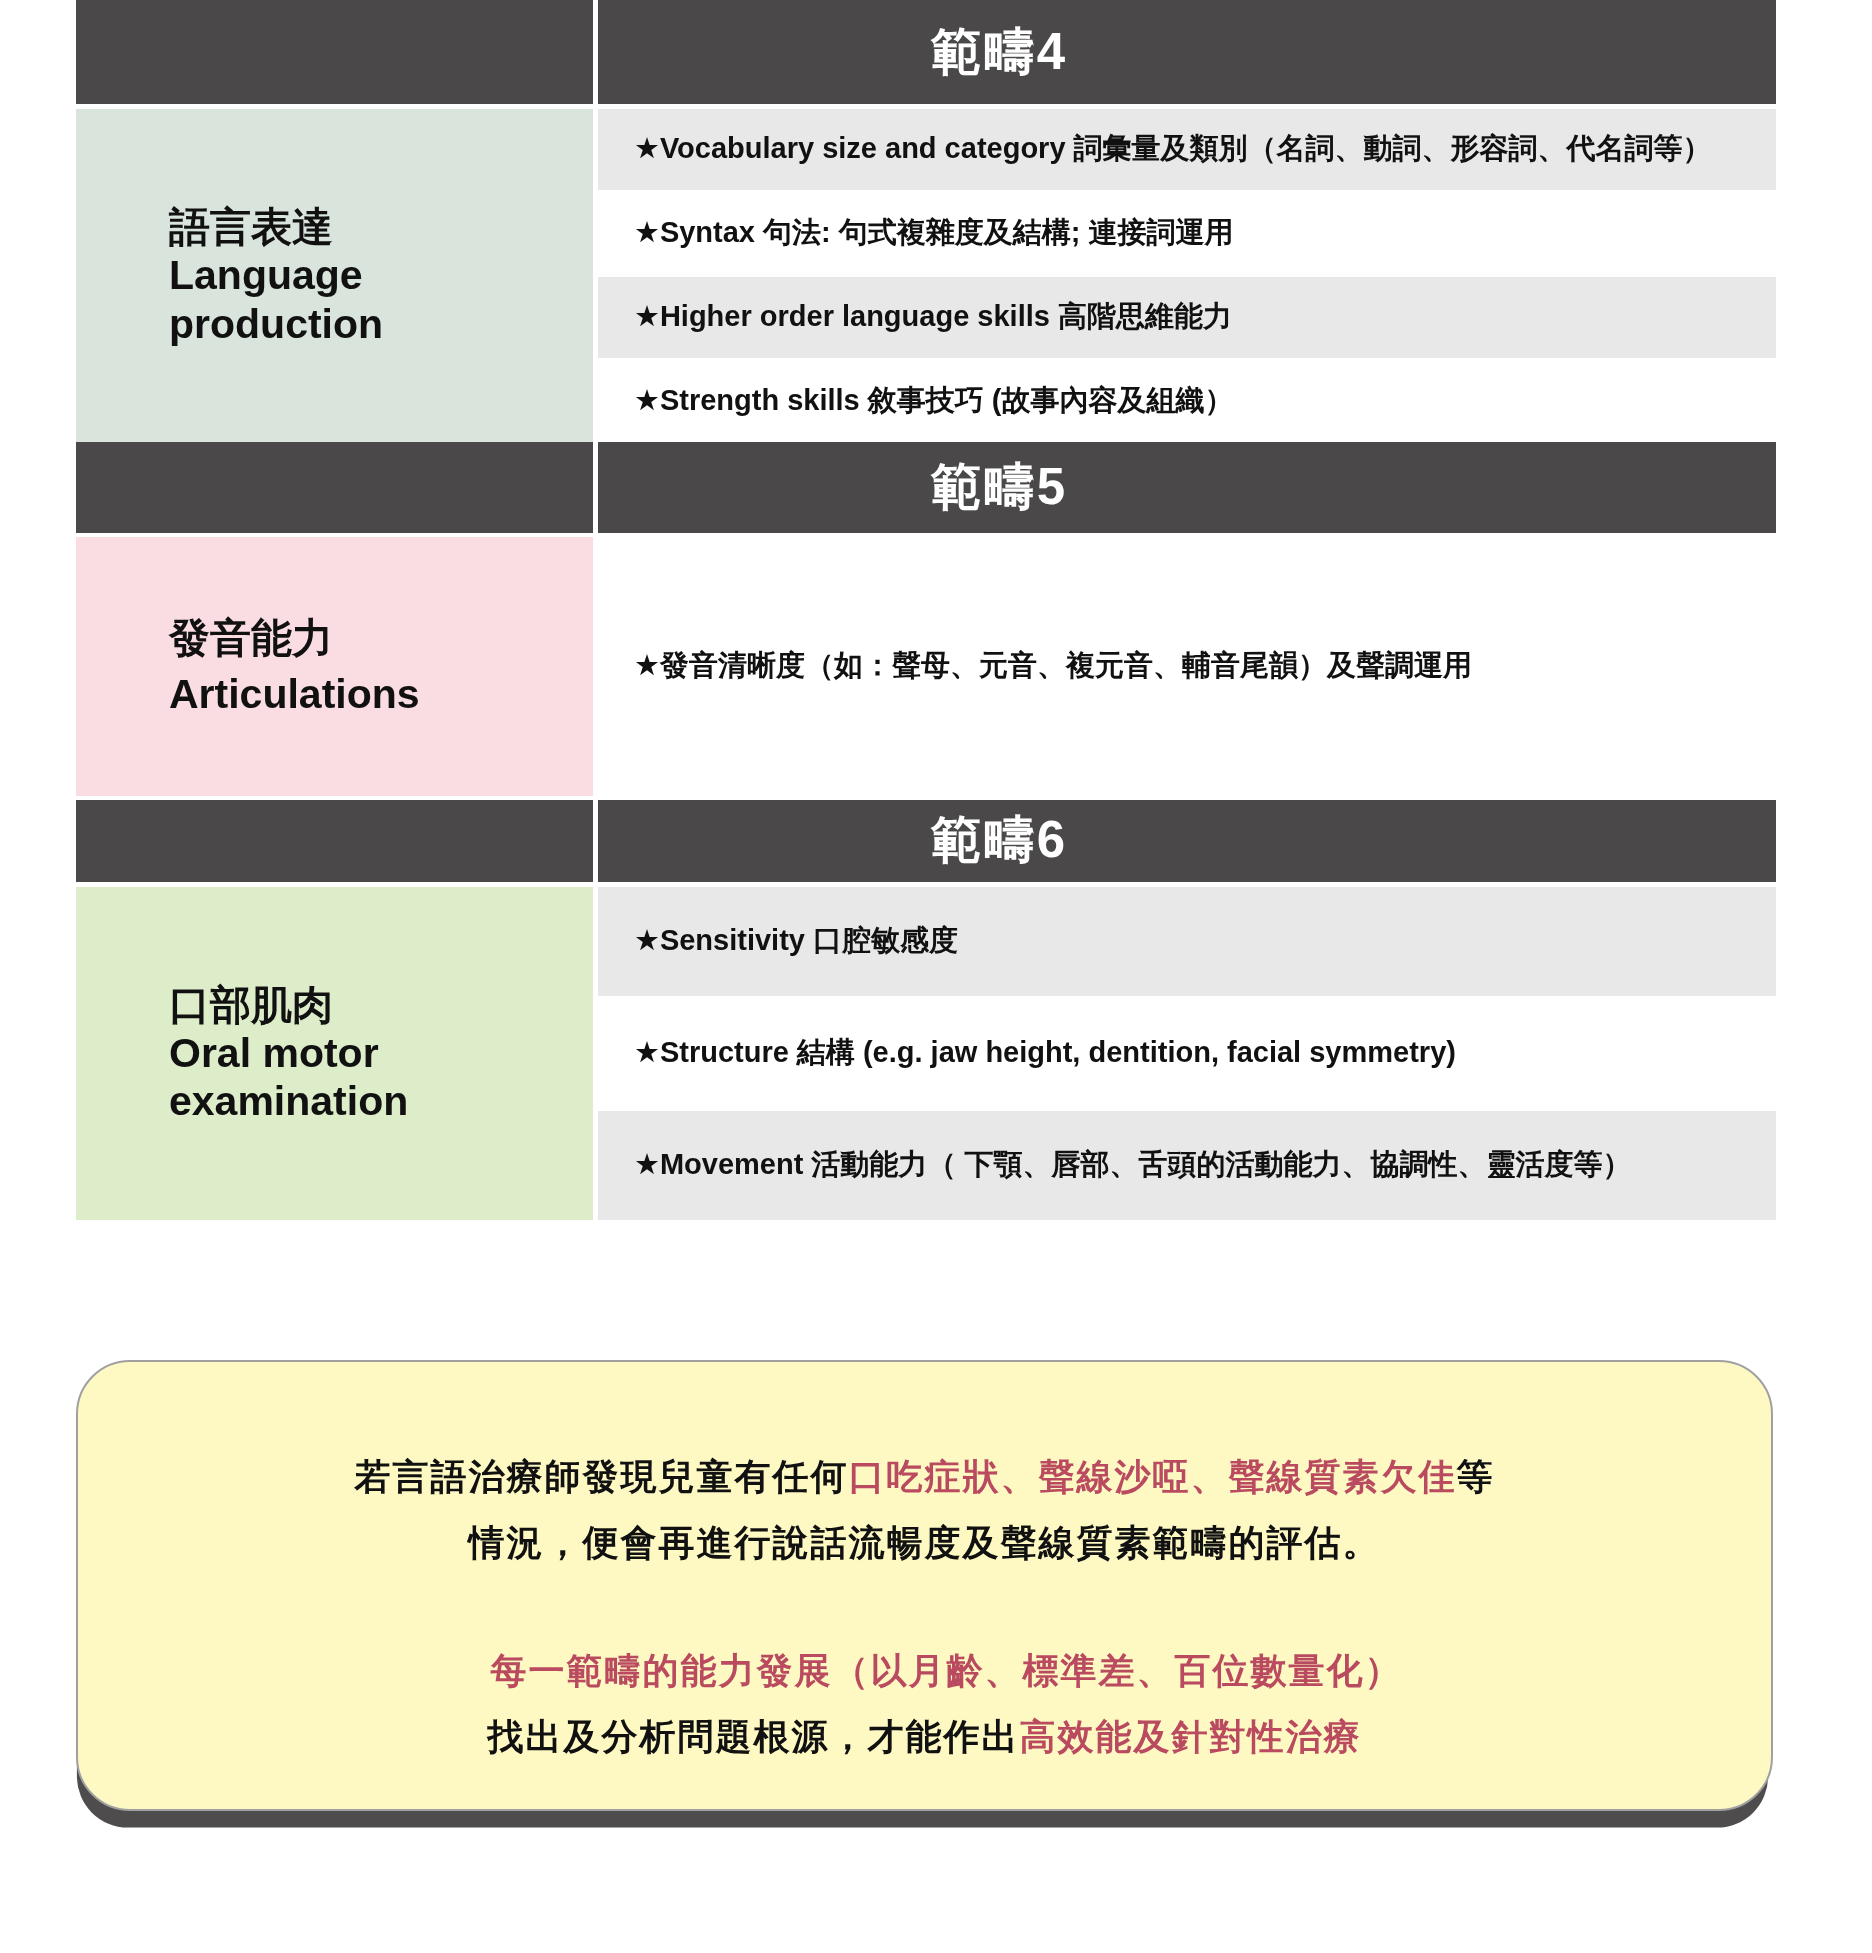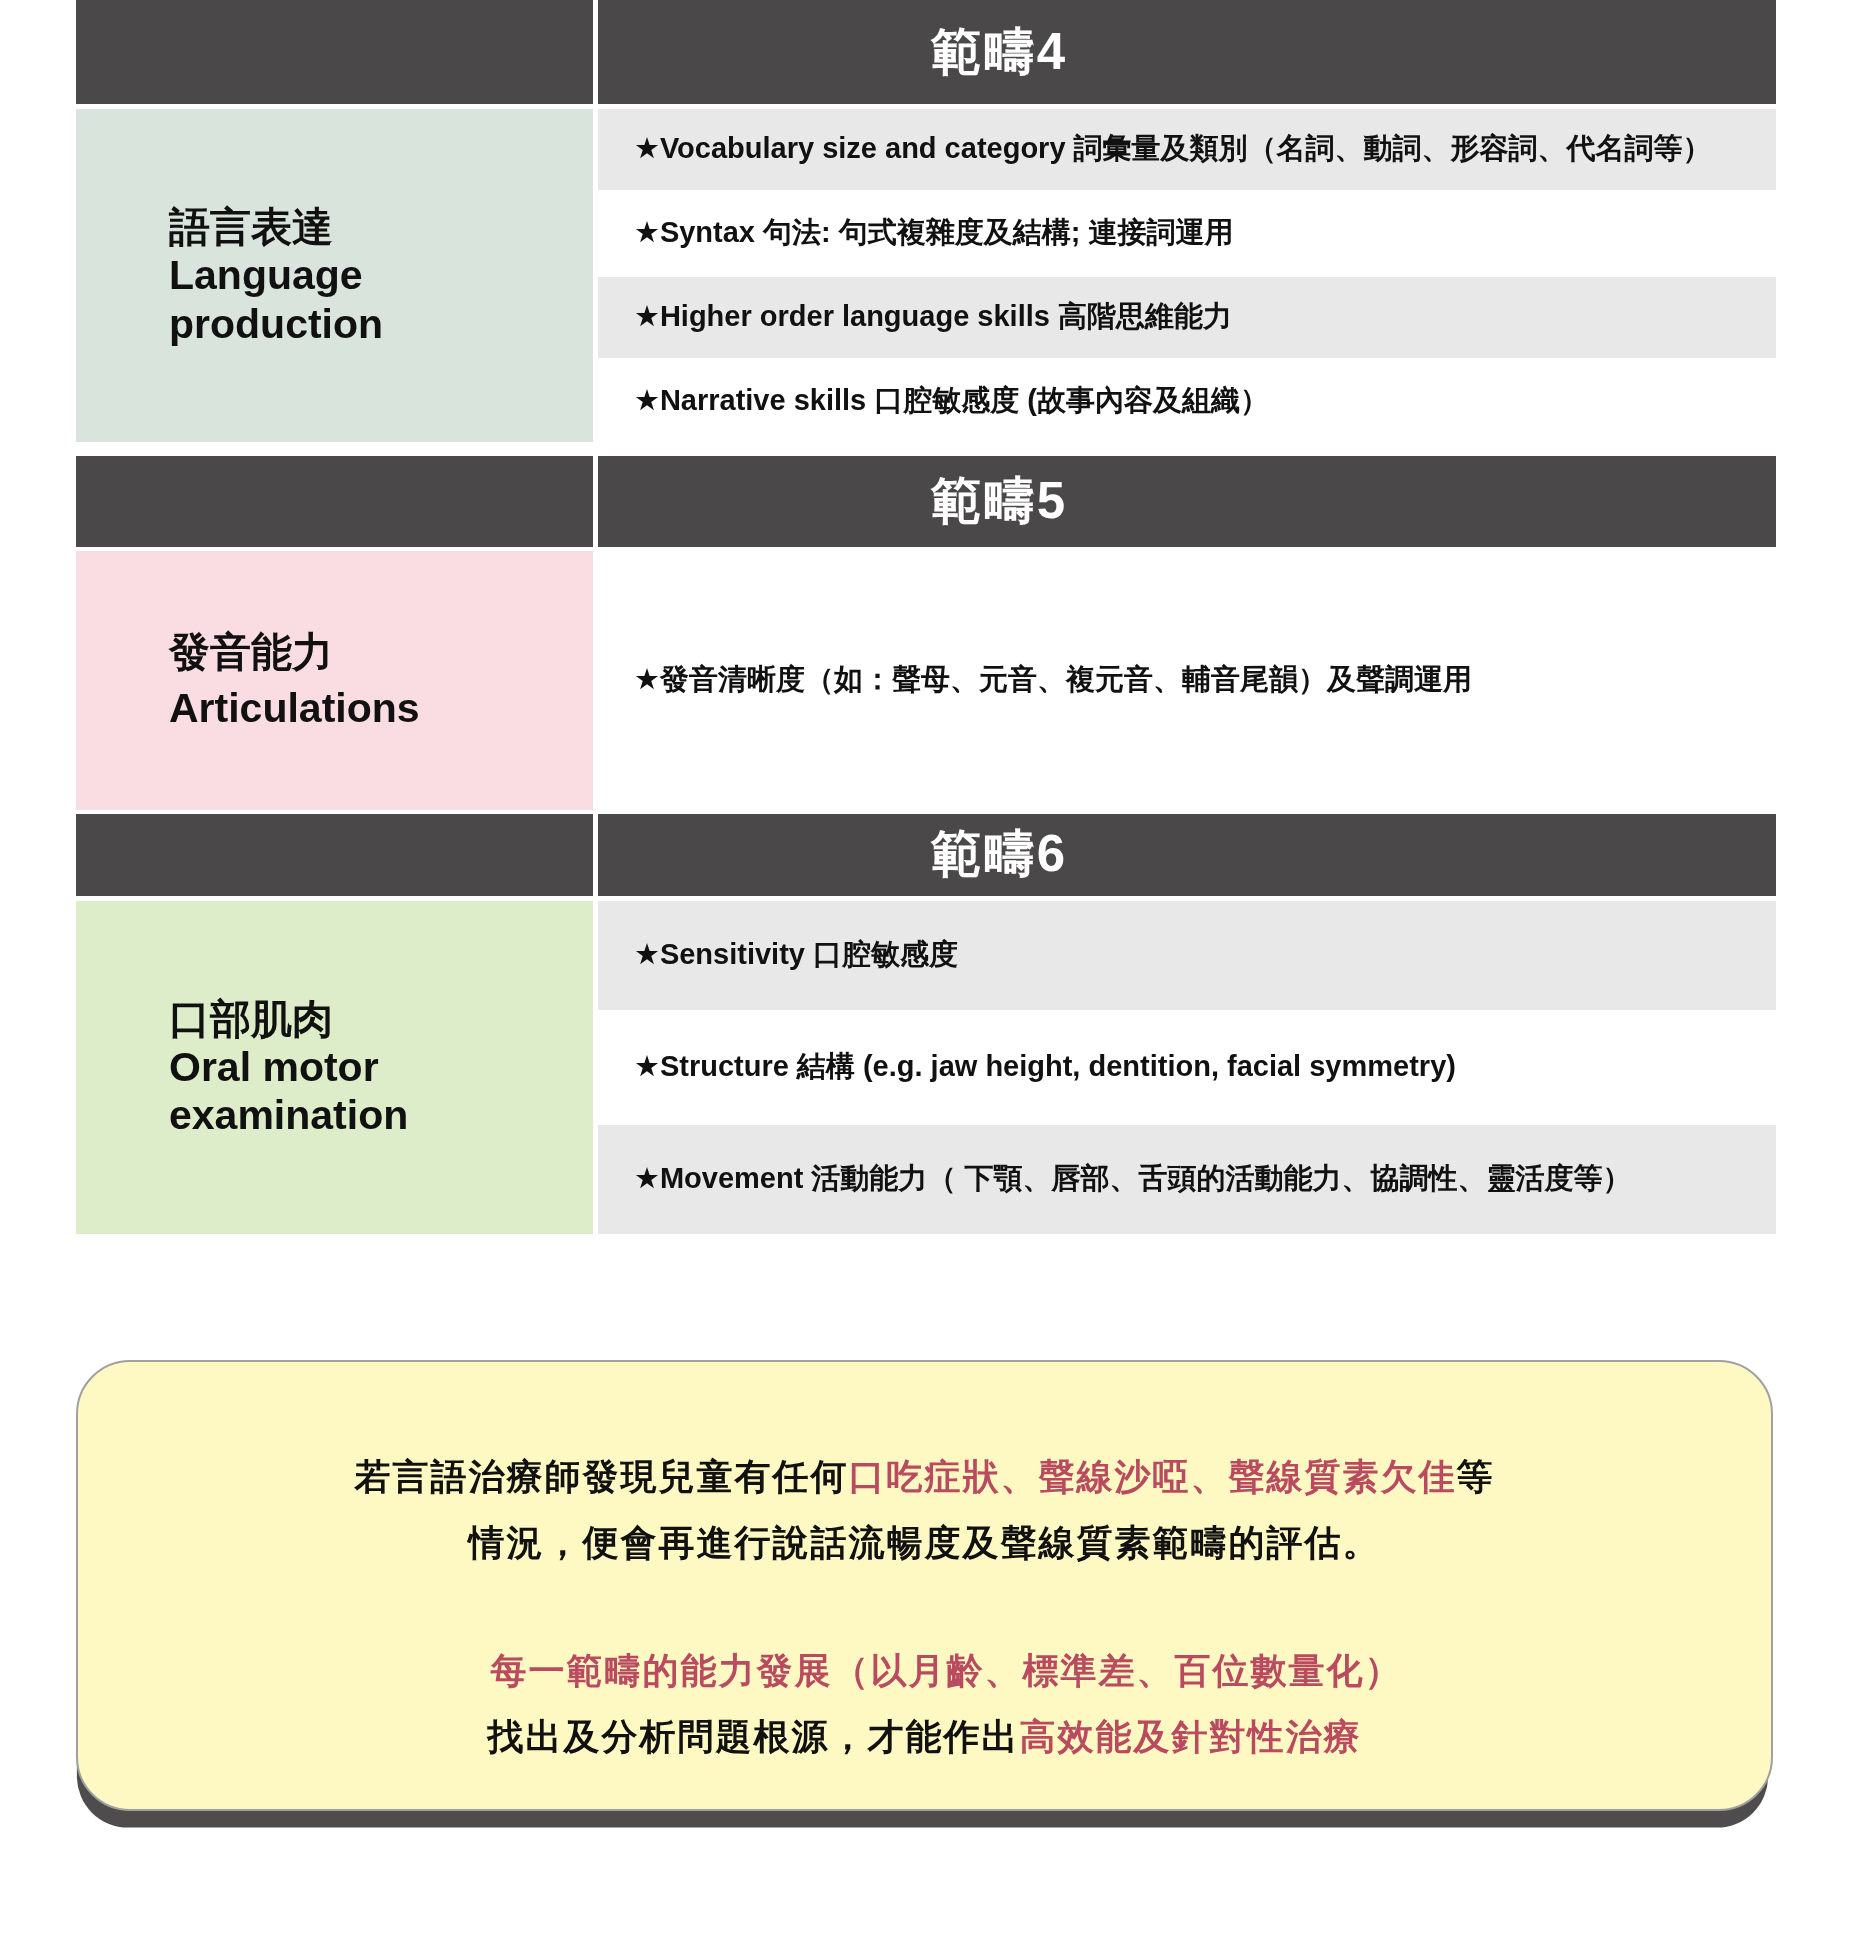--- a/index.html
+++ b/index.html
@@ -3,21 +3,21 @@
 <meta charset="utf-8">
 <style>
   html,body{margin:0;padding:0;}
   body{
     width:1872px;height:1953px;position:relative;background:#ffffff;
     font-family:"Liberation Sans","DejaVu Sans",sans-serif;font-weight:700;color:#111;
     overflow:hidden;
   }
   .content{position:absolute;left:76px;top:0;width:1700px;}
   .bar{position:relative;display:flex;height:104px;}
-  .bar5{height:91px;margin-top:14px;}
+  .bar5{height:91px;margin-top:0;}
   .bar6{height:82px;margin-top:4px;text-align:right;}
   .bar-l{width:517px;background:var(--header-bg);}
   .bar-r{flex:1;margin-left:4.9px;background:var(--header-bg);}
   .bar-title{
     position:absolute;left:0;top:0;right:0;bottom:0;
     display:flex;align-items:center;justify-content:center;
     transform:translateX(73px);
     color:#ffffff;font-size:51px;letter-spacing:2px;
   }
   .body{display:flex;margin-top:4.9px;}
@@ -62,21 +62,21 @@
   </div>
   <div class="body body-1">
     <div class="leftcell leftcell-1">
       <div>語言表達</div>
       <div>Language production</div>
     </div>
     <div class="rows">
       <div class="row shaded">★Vocabulary size and category 詞彙量及類別（名詞、動詞、形容詞、代名詞等）</div>
       <div class="row">★Syntax 句法: 句式複雜度及結構; 連接詞運用</div>
       <div class="row shaded">★Higher order language skills 高階思維能力</div>
-      <div class="row">★Narrative skills 口腔敏感度 (故事內容及組織）</div>
+      <div class="row">★Strength skills 敘事技巧 (故事內容及組織）</div>
     </div>
   </div>
 
   <div class="bar bar5">
     <div class="bar-l"></div>
     <div class="bar-r"></div>
     <div class="bar-title">範疇5</div>
   </div>
   <div class="body body-2">
     <div class="leftcell leftcell-2">

